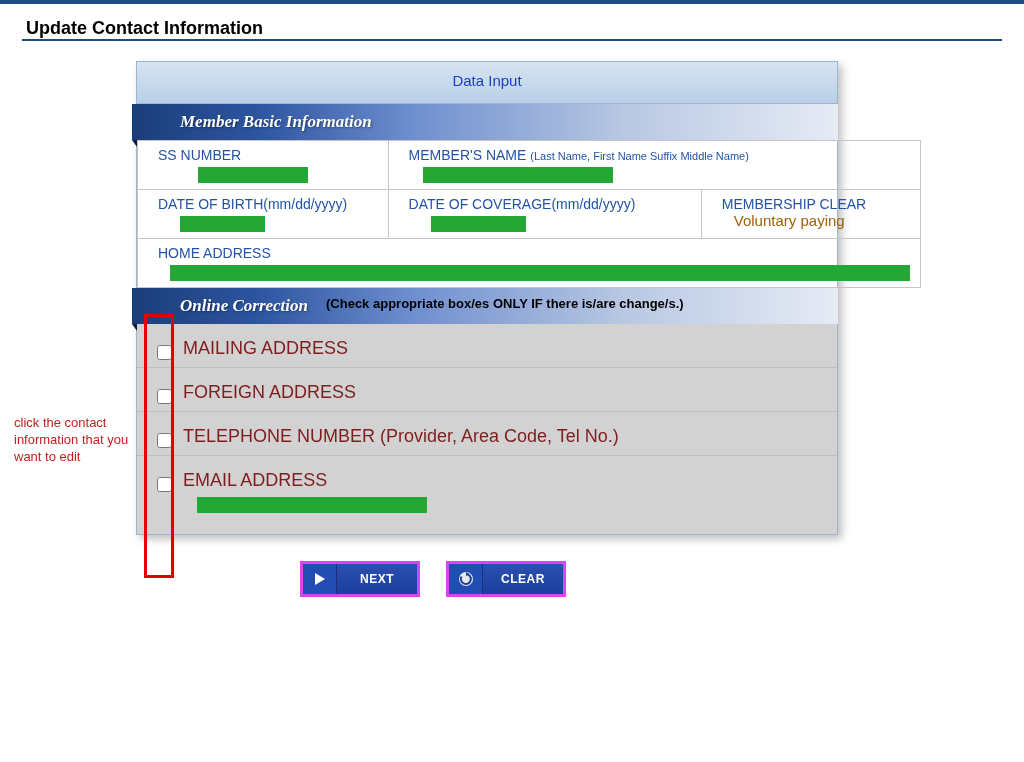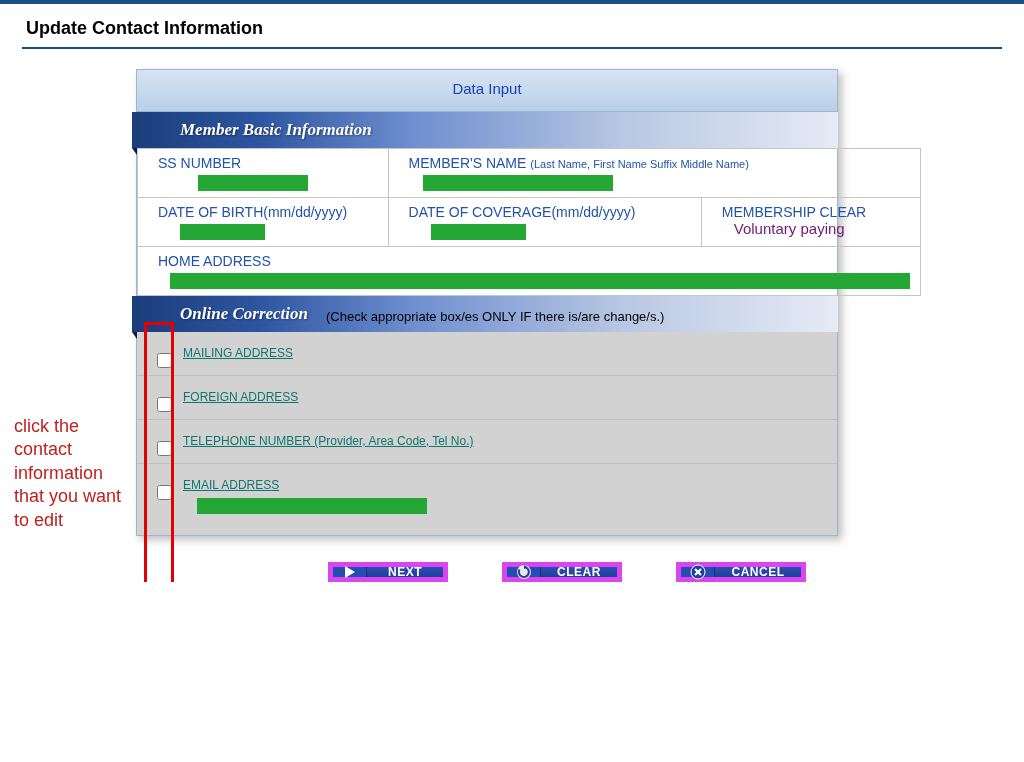--- a/index.html
+++ b/index.html
@@ -10,21 +10,21 @@
     font-size: 14px;
     color: #000;
   }
   .topbar {
     height: 4px;
     background: #1b4e85;
   }
   .page-title {
     font-size: 18px;
     font-weight: bold;
-    padding: 14px 26px 8px 26px;
+    padding: 14px 26px 0 26px;
     border-radius: 6px;
   }
   .title-underline {
     height: 2px;
     background: #1b4e85;
     margin: 0 22px 20px 22px;
   }
   .panel-wrap {
     position: relative;
     width: 702px;
@@ -49,33 +49,33 @@
     font-weight: bold;
     font-style: italic;
     font-family: Georgia, "Times New Roman", serif;
     font-size: 17px;
     padding: 8px 10px 8px 48px;
     text-shadow: 1px 1px 2px rgba(0,0,0,.4);
     position: relative;
     margin-left: -5px;
     margin-right: -1px;
     display: flex;
-    align-items: flex-end;
+    align-items: flex-start;
     gap: 18px;
   }
   .section-banner::before {
     content: "";
     position: absolute;
     left: 0;
     bottom: -7px;
     border-top: 7px solid #0b1d3e;
     border-left: 5px solid transparent;
   }
   .section-banner .subnote {
-    font-weight: normal;
+    font-weight: bold;
     font-style: normal;
     font-family: Arial, sans-serif;
     font-size: 13px;
     color: #000;
     text-shadow: none;
   }
   .info-table {
     width: 100%;
     border-collapse: collapse;
   }
@@ -92,21 +92,21 @@
     margin-top: 4px;
     height: 16px;
   }
   .redact {
     background: #24a735;
     height: 16px;
     display: inline-block;
   }
   .memtype-val {
     font-size: 15px;
-    color: #701a75;
+    color: #a16207;
     padding-left: 12px;
   }
 
   .corr-area {
     background: #d2d2d2;
     padding: 0 0 12px 0;
   }
   .corr-row {
     padding: 14px 10px 6px 46px;
     border-bottom: 1px solid #bfbfbf;
@@ -115,23 +115,22 @@
   }
   .corr-row:last-child { border-bottom: none; }
   .corr-row input[type="checkbox"] {
     position: absolute;
     left: 16px;
     top: 18px;
     width: 15px;
     height: 15px;
   }
   .corr-label {
-    color: #0f766e;
-    font-size: 12px;
-    text-decoration: underline;
+    color: #7f1d1d;
+    font-size: 18px;
   }
   .corr-redact {
     margin-top: 6px;
   }
 
   .highlight-box {
     position: absolute;
     border: 3px solid #e40000;
     left: 8px;
     width: 30px;
@@ -139,39 +138,38 @@
     height: 264px;
     pointer-events: none;
     z-index: 5;
   }
   .annotation {
     position: absolute;
     left: 14px;
     top: 415px;
     width: 118px;
     color: #c22020;
-    font-size: 18px;
+    font-size: 13px;
     line-height: 1.3;
   }
 
   .btn-row {
     width: 720px;
     margin: 26px 0 0 300px;
     display: flex;
     gap: 26px;
   }
   .act-btn {
     display: flex;
     align-items: stretch;
-    border: 5px solid #d946ef;
+    border: 3px solid #d946ef;
     background: #1b3f9c;
     cursor: pointer;
-    height: 20px;
+    height: 36px;
     min-width: 120px;
-    margin-left: 28px;
   }
   .act-btn .ico {
     background: #224db3;
     border-right: 1px solid #1b2f78;
     width: 34px;
     display: flex;
     align-items: center;
     justify-content: center;
   }
   .act-btn .txt {
@@ -290,23 +288,13 @@
   <div class="act-btn">
     <div class="ico">
       <svg width="16" height="16" viewBox="0 0 16 16">
         <circle cx="8" cy="8" r="7" fill="#e8e8e8"></circle>
         <path d="M8 3 A5 5 0 1 1 3.5 5.5" fill="none" stroke="#1b3f9c" stroke-width="2"></path>
         <polygon points="8,1 8,5 11,3" fill="#1b3f9c"></polygon>
       </svg>
     </div>
     <div class="txt">CLEAR</div>
   </div>
-  <div class="act-btn" style="min-width:130px">
-    <div class="ico">
-      <svg width="16" height="16" viewBox="0 0 16 16">
-        <circle cx="8" cy="8" r="7" fill="#1b3f9c" stroke="#fff" stroke-width="1"></circle>
-        <line x1="5" y1="5" x2="11" y2="11" stroke="#fff" stroke-width="2.2"></line>
-        <line x1="11" y1="5" x2="5" y2="11" stroke="#fff" stroke-width="2.2"></line>
-      </svg>
-    </div>
-    <div class="txt">CANCEL</div>
-  </div>
 </div>
 
 </body></html>

